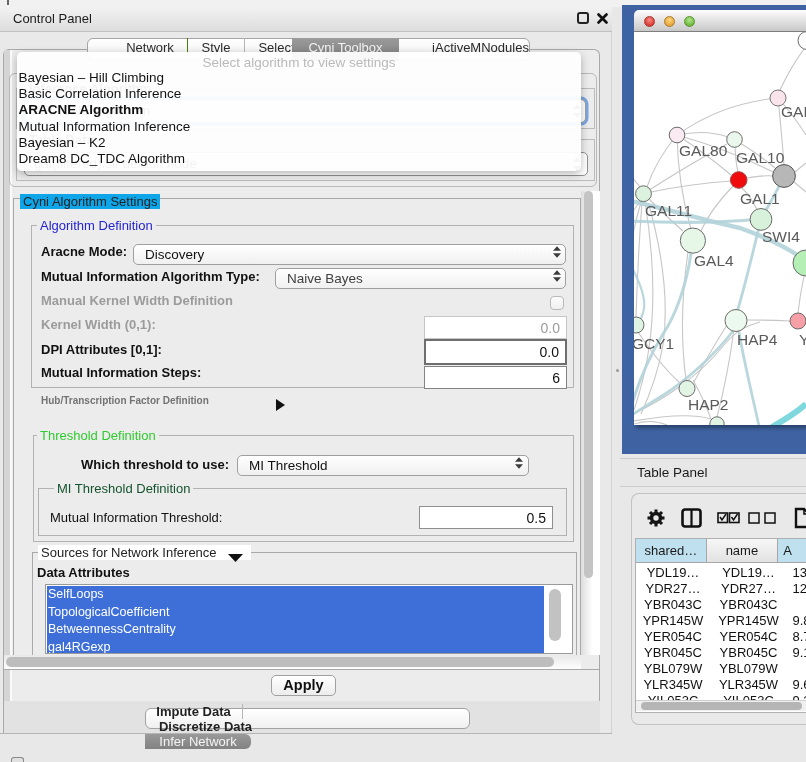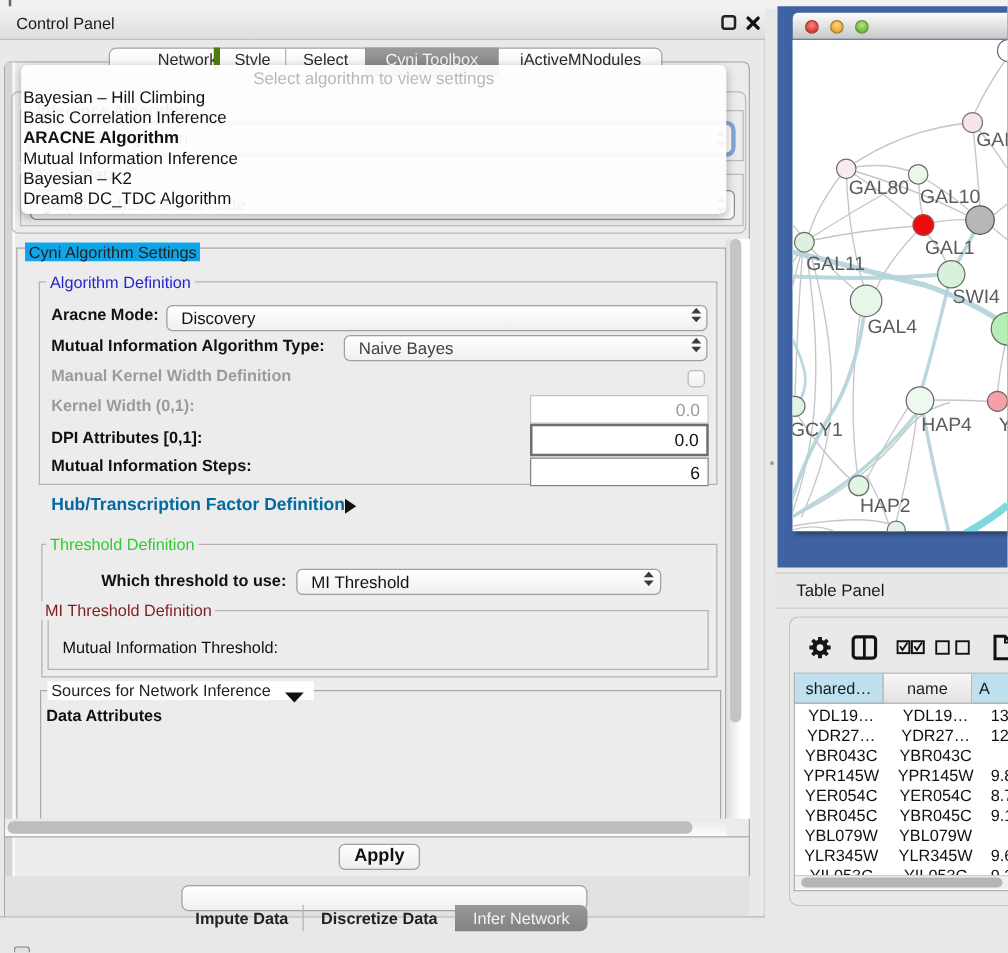--- a/index.html
+++ b/index.html
@@ -34,21 +34,21 @@
 <div class="abs" style="left:87px;top:38px;height:18px;display:flex;font-size:13px;color:#2b2b2b;">
   <div style="width:84px;display:flex;align-items:center;justify-content:center;gap:38px;">
     <svg width="12" height="14" viewBox="0 0 12 14" style="margin-right:4px;margin-top:1px;">
       <path d="M3.5,3.5 L9,7 M3.5,11 L9,7 M3.5,3.5 L3.5,11" stroke="#2e9b3c" stroke-width="1.1" fill="none"></path>
       <circle cx="3.5" cy="3" r="2.2" fill="#4db056" stroke="#1c7a2a" stroke-width="0.8"></circle>
       <circle cx="9" cy="7" r="2.2" fill="#4db056" stroke="#1c7a2a" stroke-width="0.8"></circle>
       <circle cx="3.5" cy="11" r="2.2" fill="#4db056" stroke="#1c7a2a" stroke-width="0.8"></circle>
     </svg>
     <span>Network</span>
       </div>
-  <div style="width:57px;display:flex;align-items:center;justify-content:center;border-left:5px solid #4d7c0f;">Style</div>
+  <div style="width:57px;display:flex;align-items:center;justify-content:center;border-left:1px solid #4d7c0f;margin-left:16px;">Style</div>
   <div style="width:64px;display:flex;align-items:center;justify-content:center;border-left:1px solid #b4b4b4;">Select</div>
   <div style="width:107px;display:flex;align-items:center;justify-content:center;">Cyni Toolbox</div>
   <div style="width:131px;display:flex;align-items:center;justify-content:center;">jActiveMNodules</div>
 </div>
 <div class="abs" style="left:292px;top:38px;width:107px;height:23px;background:linear-gradient(#9b9b9b,#7d7d7d);"></div>
 <div class="abs" style="left:292px;top:38px;width:107px;height:18px;display:flex;align-items:center;justify-content:center;font-size:13px;color:#f4f4f4;">Cyni Toolbox</div>
 
 <div class="abs" style="left:9px;top:73px;width:588px;height:114px;border:1px solid #b9b9b9;border-radius:6px;"></div>
 
 <div class="abs" style="left:16px;top:88px;width:579px;height:41px;border:1px solid #bbbbbb;"></div>
@@ -96,67 +96,73 @@
 
 <div class="abs" style="left:41px;top:317px;font-size:13px;font-weight:bold;color:#9b9b9b;">Kernel Width (0,1):</div>
 <div class="abs" style="left:424px;top:316px;width:143px;height:23px;background:#fff;border:1px solid #c6c6c6;font-size:14px;color:#9b9b9b;text-align:right;padding:3px 6px 0 0;">0.0</div>
 
 <div class="abs" style="left:41px;top:342px;font-size:13px;font-weight:bold;color:#111;">DPI Attributes [0,1]:</div>
 <div class="abs" style="left:424px;top:339px;width:143px;height:26px;background:#fff;border:2px solid #6e6e6e;font-size:14px;color:#111;text-align:right;padding:3px 6px 0 0;">0.0</div>
 
 <div class="abs" style="left:41px;top:365px;font-size:13px;font-weight:bold;color:#111;">Mutual Information Steps:</div>
 <div class="abs" style="left:424px;top:365.5px;width:143px;height:23px;background:#fff;border:1.5px solid #848484;font-size:14px;color:#111;text-align:right;padding:3px 6px 0 0;">6</div>
 
-<div class="abs" style="left:41px;top:395px;font-size:14px;font-weight:bold;color:#0369a1;">Hub/Transcription Factor Definition</div>
+<div class="abs" style="left:41px;top:395px;font-size:10px;font-weight:bold;color:#737373;">Hub/Transcription Factor Definition</div>
 <svg class="abs" style="left:274px;top:398px;" width="12" height="14" viewBox="0 0 12 14">
       <path d="M2,1 L11,7 L2,13 Z" fill="#111"></path>
     </svg>
 
 <div class="abs" style="left:33px;top:435px;width:541px;height:107px;border:1px solid #b2b2b2;"></div>
 <div class="abs" style="left:37px;top:428px;padding:0 3px;background:#ececec;font-size:13px;color:#2fcb2f;">Threshold Definition</div>
 
 <div class="abs" style="left:81px;top:457px;font-size:13px;font-weight:bold;color:#111;">Which threshold to use:</div>
 <div class="abs" style="left:237px;top:455px;width:292px;height:21px;background:linear-gradient(#ffffff,#f0f0f0);border:1px solid #9f9f9f;border-radius:5px;"></div>
 <div class="abs" style="left:249px;top:458px;font-size:13.5px;color:#111;">MI Threshold</div>
 <svg class="abs" style="left:514px;top:457px;" width="10" height="12" viewBox="0 0 10 12">
   <path d="M5,0.2 L9,4.7 L1,4.7 Z" fill="#3c3c3c"></path>
       <path d="M5,11.8 L9,7.3 L1,7.3 Z" fill="#3c3c3c"></path>
 </svg>
 
 <div class="abs" style="left:38px;top:488px;width:529px;height:48px;border:1px solid #b2b2b2;"></div>
-<div class="abs" style="left:33px;top:481px;padding:0 3px;background:#ececec;font-size:13px;color:#7f1d1d;">MI Threshold Definition</div>
+<div class="abs" style="left:54px;top:481px;padding:0 3px;background:#ececec;font-size:13px;color:#14532d;">MI Threshold Definition</div>
 
 <div class="abs" style="left:50px;top:510px;font-size:13px;font-weight:normal;color:#111;">Mutual Information Threshold:</div>
+<div class="abs" style="left:419px;top:506px;width:134px;height:23px;background:#fff;border:1px solid #8e8e8e;font-size:14px;color:#111;text-align:right;padding:3px 6px 0 0;">0.5</div>
 
 <div class="abs" style="left:32px;top:552px;width:545px;height:103px;border:1px solid #a9a9a9;border-bottom:none;"></div>
 <div class="abs" style="left:38px;top:545px;padding:0 34px 0 3px;background:#ffffff;font-size:13px;color:#222;">Sources for Network Inference</div>
 <svg class="abs" style="left:227px;top:553px;" width="17" height="10" viewBox="0 0 17 10">
       <path d="M1,1 L16,1 L8.5,9 Z" fill="#111"></path>
     </svg>
 
 <div class="abs" style="left:37px;top:565px;font-size:13px;font-weight:bold;color:#111;">Data Attributes</div>
 
+<div class="abs" style="left:45px;top:584px;width:528px;height:70px;background:#fff;border:1px solid #9a9a9a;overflow:hidden;">
+  <div style="position:absolute;left:1px;top:1px;width:497px;height:69px;background:#3e6fd8;"></div>
+  <div style="position:absolute;left:2px;top:1.3px;font-size:12.5px;color:#fff;line-height:17.5px;">SelfLoops<br>TopologicalCoefficient<br>BetweennessCentrality<br>gal4RGexp</div>
+  <div style="position:absolute;left:503px;top:4px;width:12px;height:52px;background:#c2c2c2;border-radius:6px;"></div>
+</div>
 
 <div class="abs" style="left:4px;top:655px;width:577px;height:14px;background:linear-gradient(#e8e8e8,#fdfdfd);"></div>
 <div class="abs" style="left:6px;top:657px;width:548px;height:10px;background:#bdbdbd;border-radius:5px;"></div>
 <div class="abs" style="left:4px;top:669px;width:596px;height:1px;background:#a8a8a8;"></div>
 
 <div class="abs" style="left:581px;top:191px;width:19px;height:464px;background:linear-gradient(90deg,#dddddd,#ffffff 60%);"></div>
 <div class="abs" style="left:584px;top:191px;width:9px;height:387px;background:#c4c4c4;border-radius:4.5px;"></div>
 
 <div class="abs" style="left:17px;top:52px;width:564px;height:119px;background:rgba(254,254,254,0.95);border-radius:5px;box-shadow:0 3px 8px rgba(0,0,0,0.28);"></div>
 <div class="abs" style="left:17px;top:54.5px;width:564px;text-align:center;font-size:13.5px;color:#b9b9b9;">Select algorithm to view settings</div>
 <div class="abs" style="left:18.5px;top:69.8px;font-size:13.5px;color:#111;line-height:16.3px;">Bayesian – Hill Climbing<br>Basic Correlation Inference<br><b>ARACNE Algorithm</b><br>Mutual Information Inference<br>Bayesian – K2<br>Dream8 DC_TDC Algorithm</div>
 
 <div class="abs" style="left:271px;top:675px;width:65px;height:21px;background:linear-gradient(#ffffff,#ededed);border:1px solid #a0a0a0;border-radius:5px;text-align:center;font-size:14.5px;font-weight:bold;color:#111;padding-top:1px;">Apply</div>
 
 <div class="abs" style="left:4px;top:701px;width:596px;height:32px;background:#e2e2e2;"></div>
 
 <div class="abs" style="left:145px;top:708px;width:325px;height:21px;border:1px solid #a2a2a2;border-radius:6px;background:linear-gradient(#ffffff,#f0f0f0);"></div>
-<div class="abs" style="left:145px;top:724px;height:21px;display:flex;font-size:13px;font-weight:600;color:#222;">
+<div class="abs" style="left:145px;top:704px;height:21px;display:flex;font-size:13px;font-weight:600;color:#222;flex-direction:column;">
   <div style="width:98px;display:flex;align-items:center;justify-content:center;border-right:1px solid #b4b4b4;">Impute Data</div>
   <div style="width:121px;display:flex;align-items:center;justify-content:center;">Discretize Data</div>
   <div style="width:106px;display:flex;align-items:center;justify-content:center;background:linear-gradient(#999999,#828282);color:#f4f4f4;border-radius:0 6px 6px 0;font-weight:400;">Infer Network</div>
 </div>
 
 <div class="abs" style="left:11px;top:757px;width:13px;height:5px;background:#e0e0e0;border:1px solid #8a8a8a;border-bottom:none;border-radius:3px 3px 0 0;"></div>
 
 <div class="abs" style="left:622px;top:5px;width:184px;height:449px;background:#3f63a2;"></div>
 
 <div class="abs" style="left:634px;top:10px;width:172px;height:22px;background:linear-gradient(#fdfdfd,#c8c8c8);border-bottom:1px solid #808080;border-radius:5px 0 0 0;"></div>

